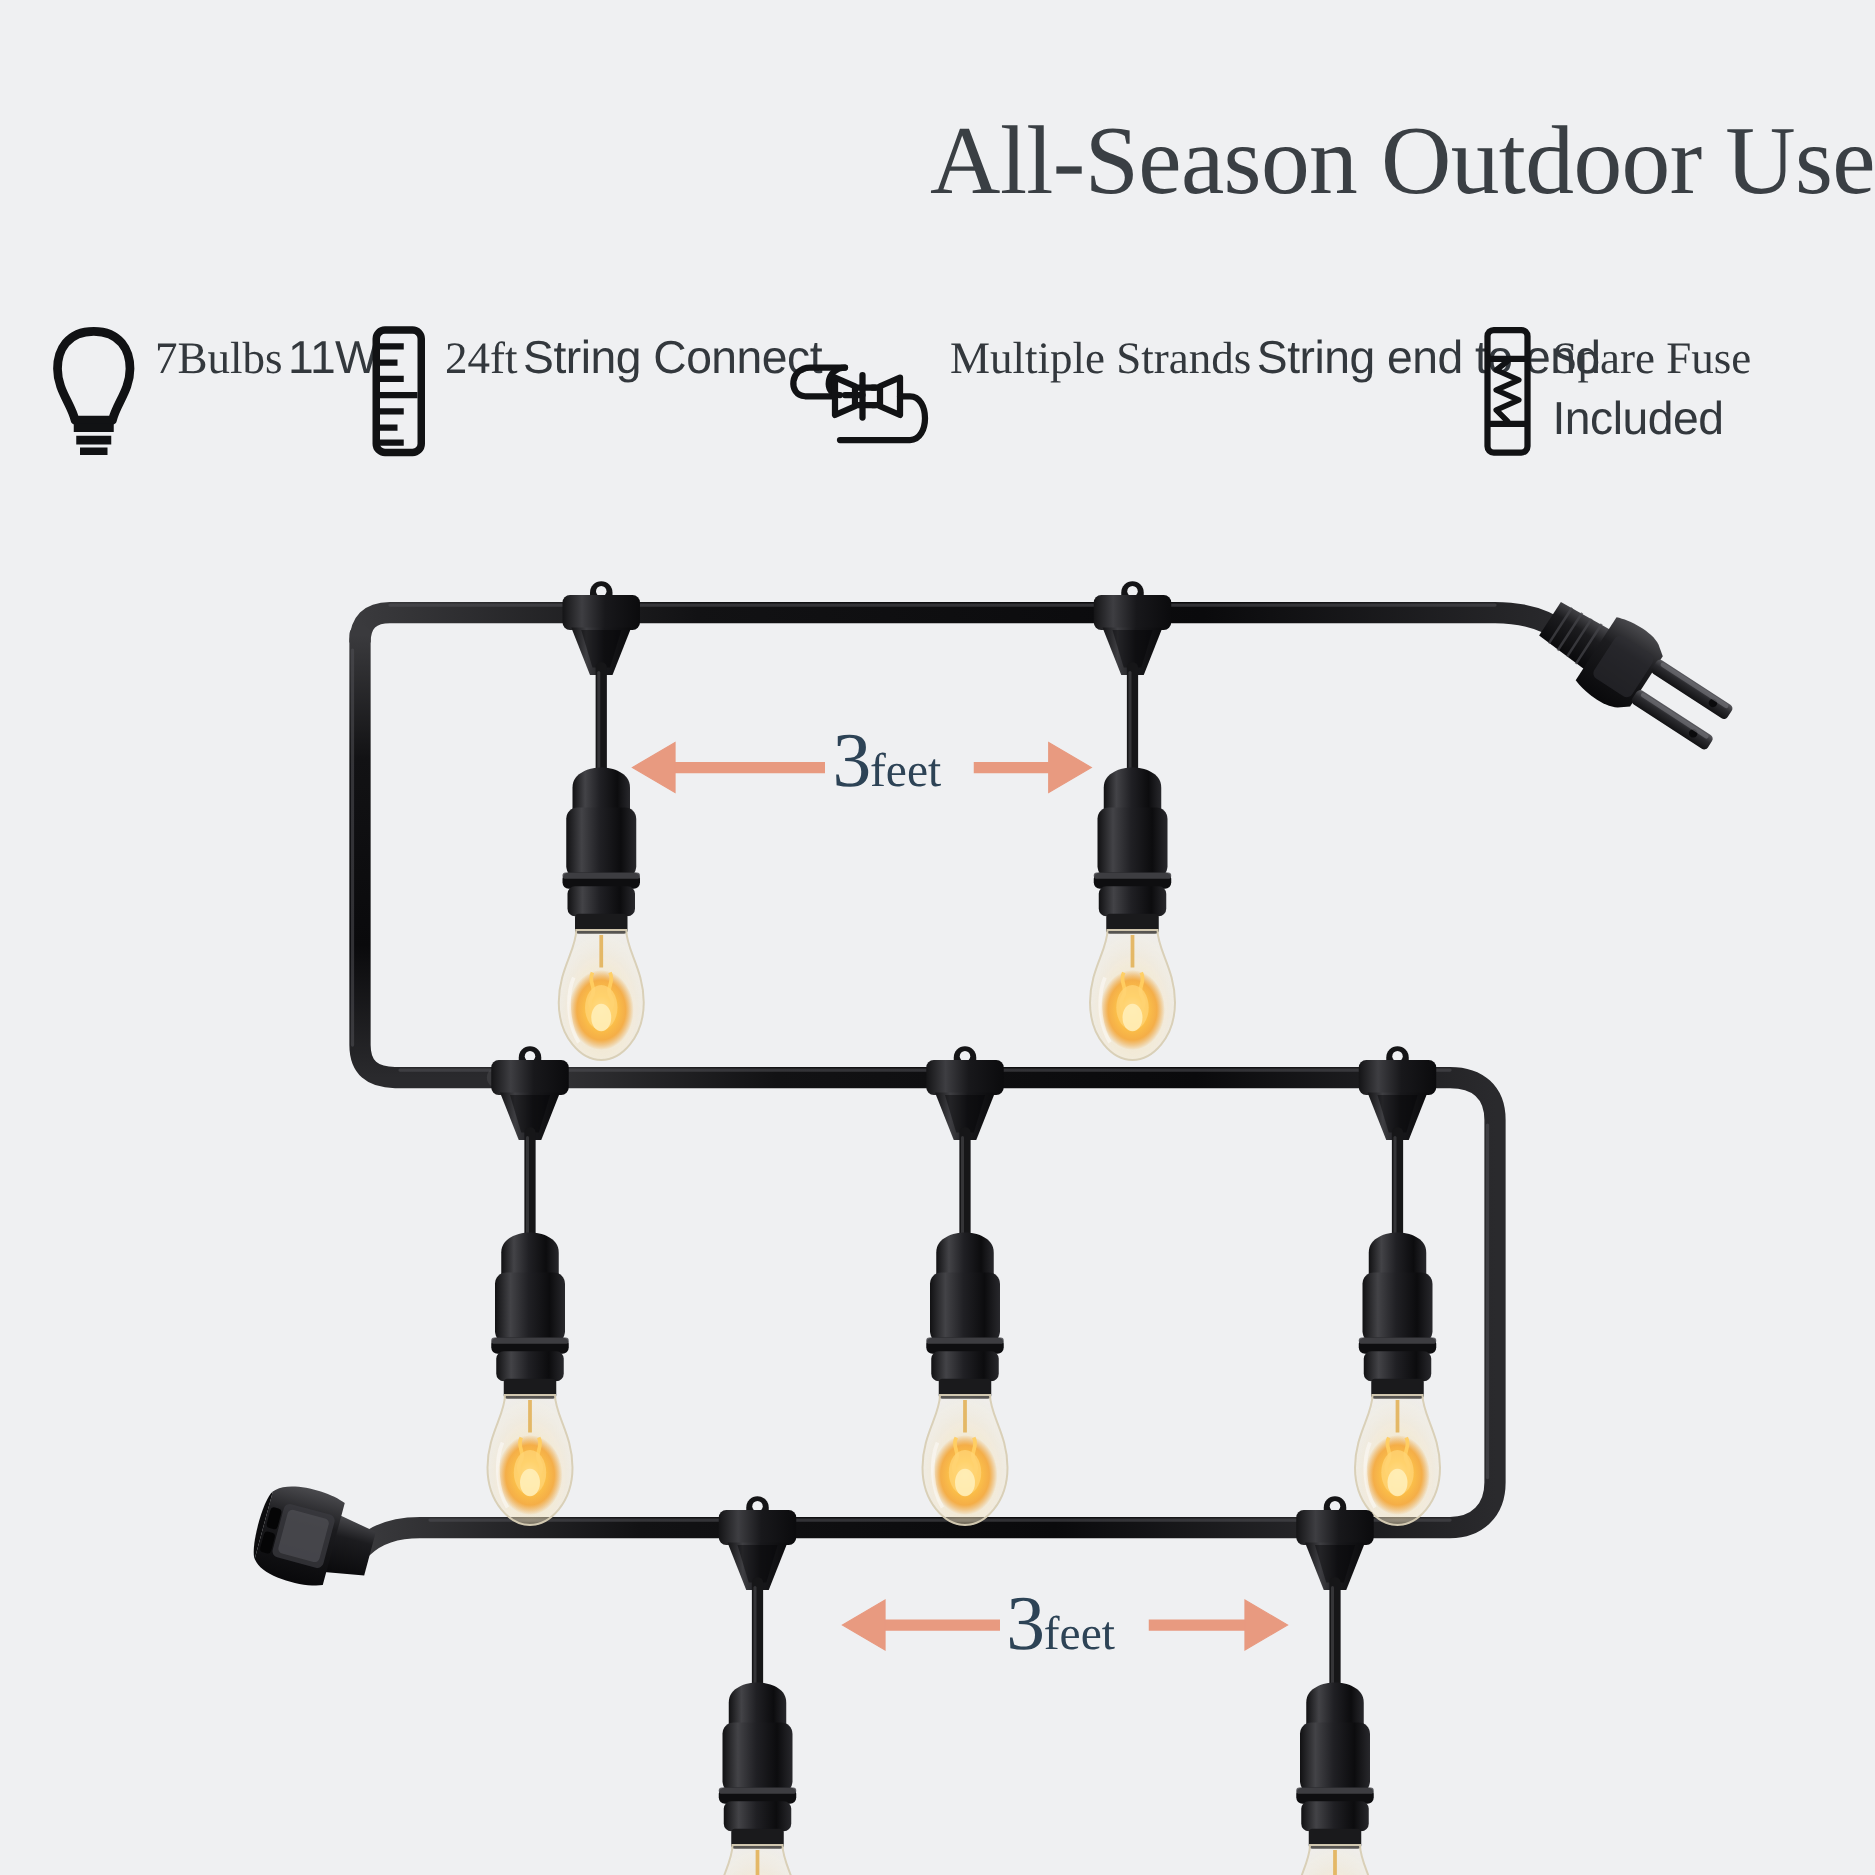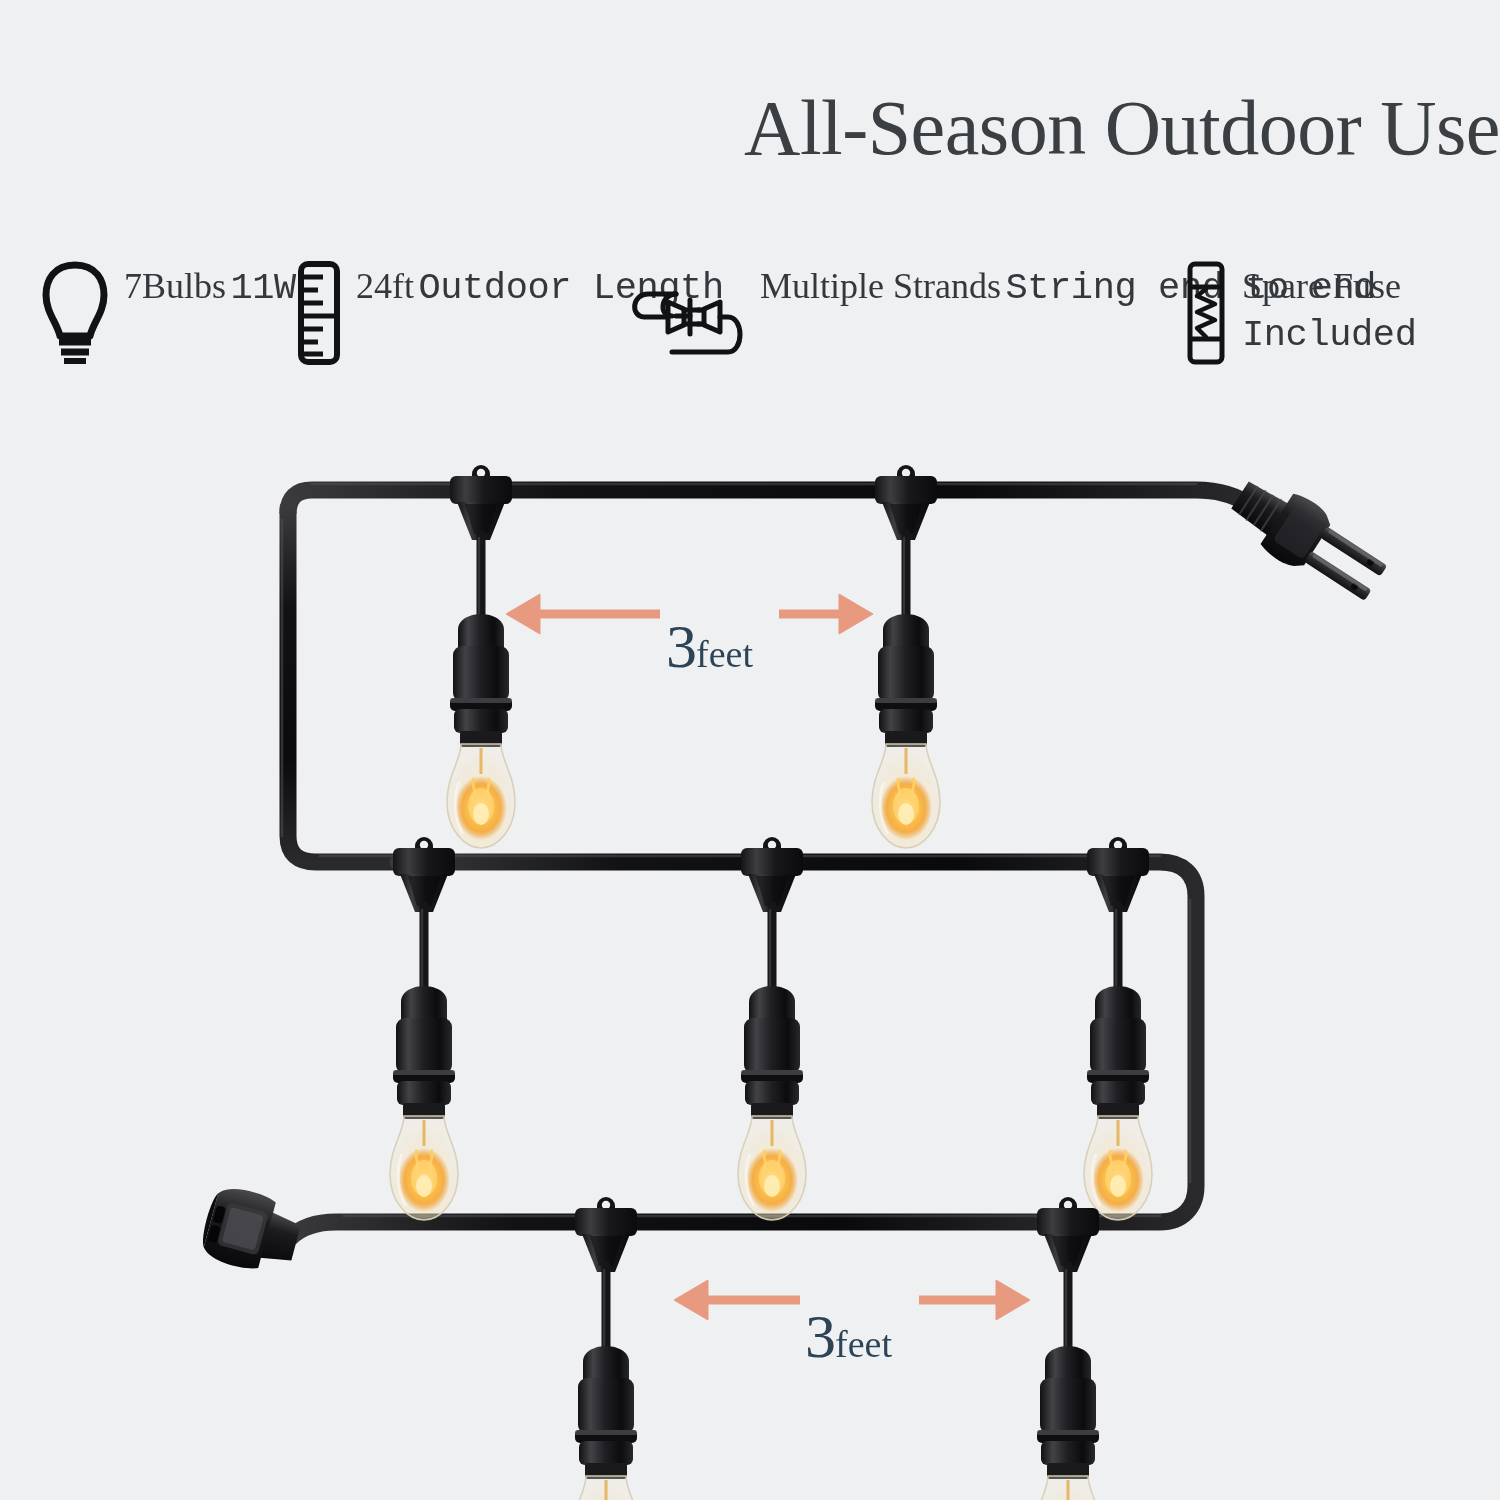--- a/index.html
+++ b/index.html
@@ -43,21 +43,21 @@
   .ftext{display:block;}
   .fprimary{
     font-family:"Liberation Serif", serif;
     font-size:36px;
     line-height:52px;
     color:#33383d;
     white-space:nowrap;
     font-weight:400;
   }
   .fsecondary{
-    font-family:Liberation Mono, monospace;
+    font-family:Liberation Sans, sans-serif;
     font-size:37px;
     line-height:46px;
     color:#33383d;
     white-space:nowrap;
     font-weight:400;
     letter-spacing:-0.4px;
   }
   #feature-bulbs{left:40px;top:10px;}
   #feature-length{left:296px;top:10px;}
   #feature-strands{left:628px;top:10px;}
@@ -71,21 +71,20 @@
   }
   #diagram svg{display:block;}
 
   
   .measure-label{
     position:absolute;
     font-family:"Liberation Serif", serif;
     color:#2d4356;
     white-space:nowrap;
     line-height:1;
-    margin-top:37px;
   }
   .measure-label .num{
     font-size:62px;
     letter-spacing:-1px;
   }
   .measure-label .unit{
     font-size:38px;
     letter-spacing:0px;
   }
   #measure-label-top{left:666px;top:578px;}
@@ -121,21 +120,21 @@
         <line x1="5" y1="30" x2="22" y2="30" stroke="#111214" stroke-width="5"></line>
         <line x1="5" y1="43" x2="27" y2="43" stroke="#111214" stroke-width="5"></line>
         <line x1="5" y1="56" x2="38" y2="56" stroke="#111214" stroke-width="5"></line>
         <line x1="5" y1="69" x2="27" y2="69" stroke="#111214" stroke-width="5"></line>
         <line x1="5" y1="82" x2="22" y2="82" stroke="#111214" stroke-width="5"></line>
         <line x1="5" y1="94" x2="27" y2="94" stroke="#111214" stroke-width="5"></line>
       </svg>
     </span>
     <span class="ftext">
       <span class="fprimary">24ft</span>
-      <span class="fsecondary">Outdoor Length</span>
+      <span class="fsecondary">String Connect</span>
     </span>
   </div>
 
   <div class="feature" id="feature-strands">
     <span class="ficon">
       <svg width="118" height="106" viewBox="0 0 118 106" style="margin-top:4px">
 
         <path d="M62 52 L48 52 M48 30 L20 30 C4 30 2 52 16 53 L38 53" fill="none" stroke="#111214" stroke-width="5" stroke-linecap="round"></path>
         <path d="M48 30 C33 30 30 52 44 52" fill="none" stroke="#111214" stroke-width="5" stroke-linecap="round"></path>
 

